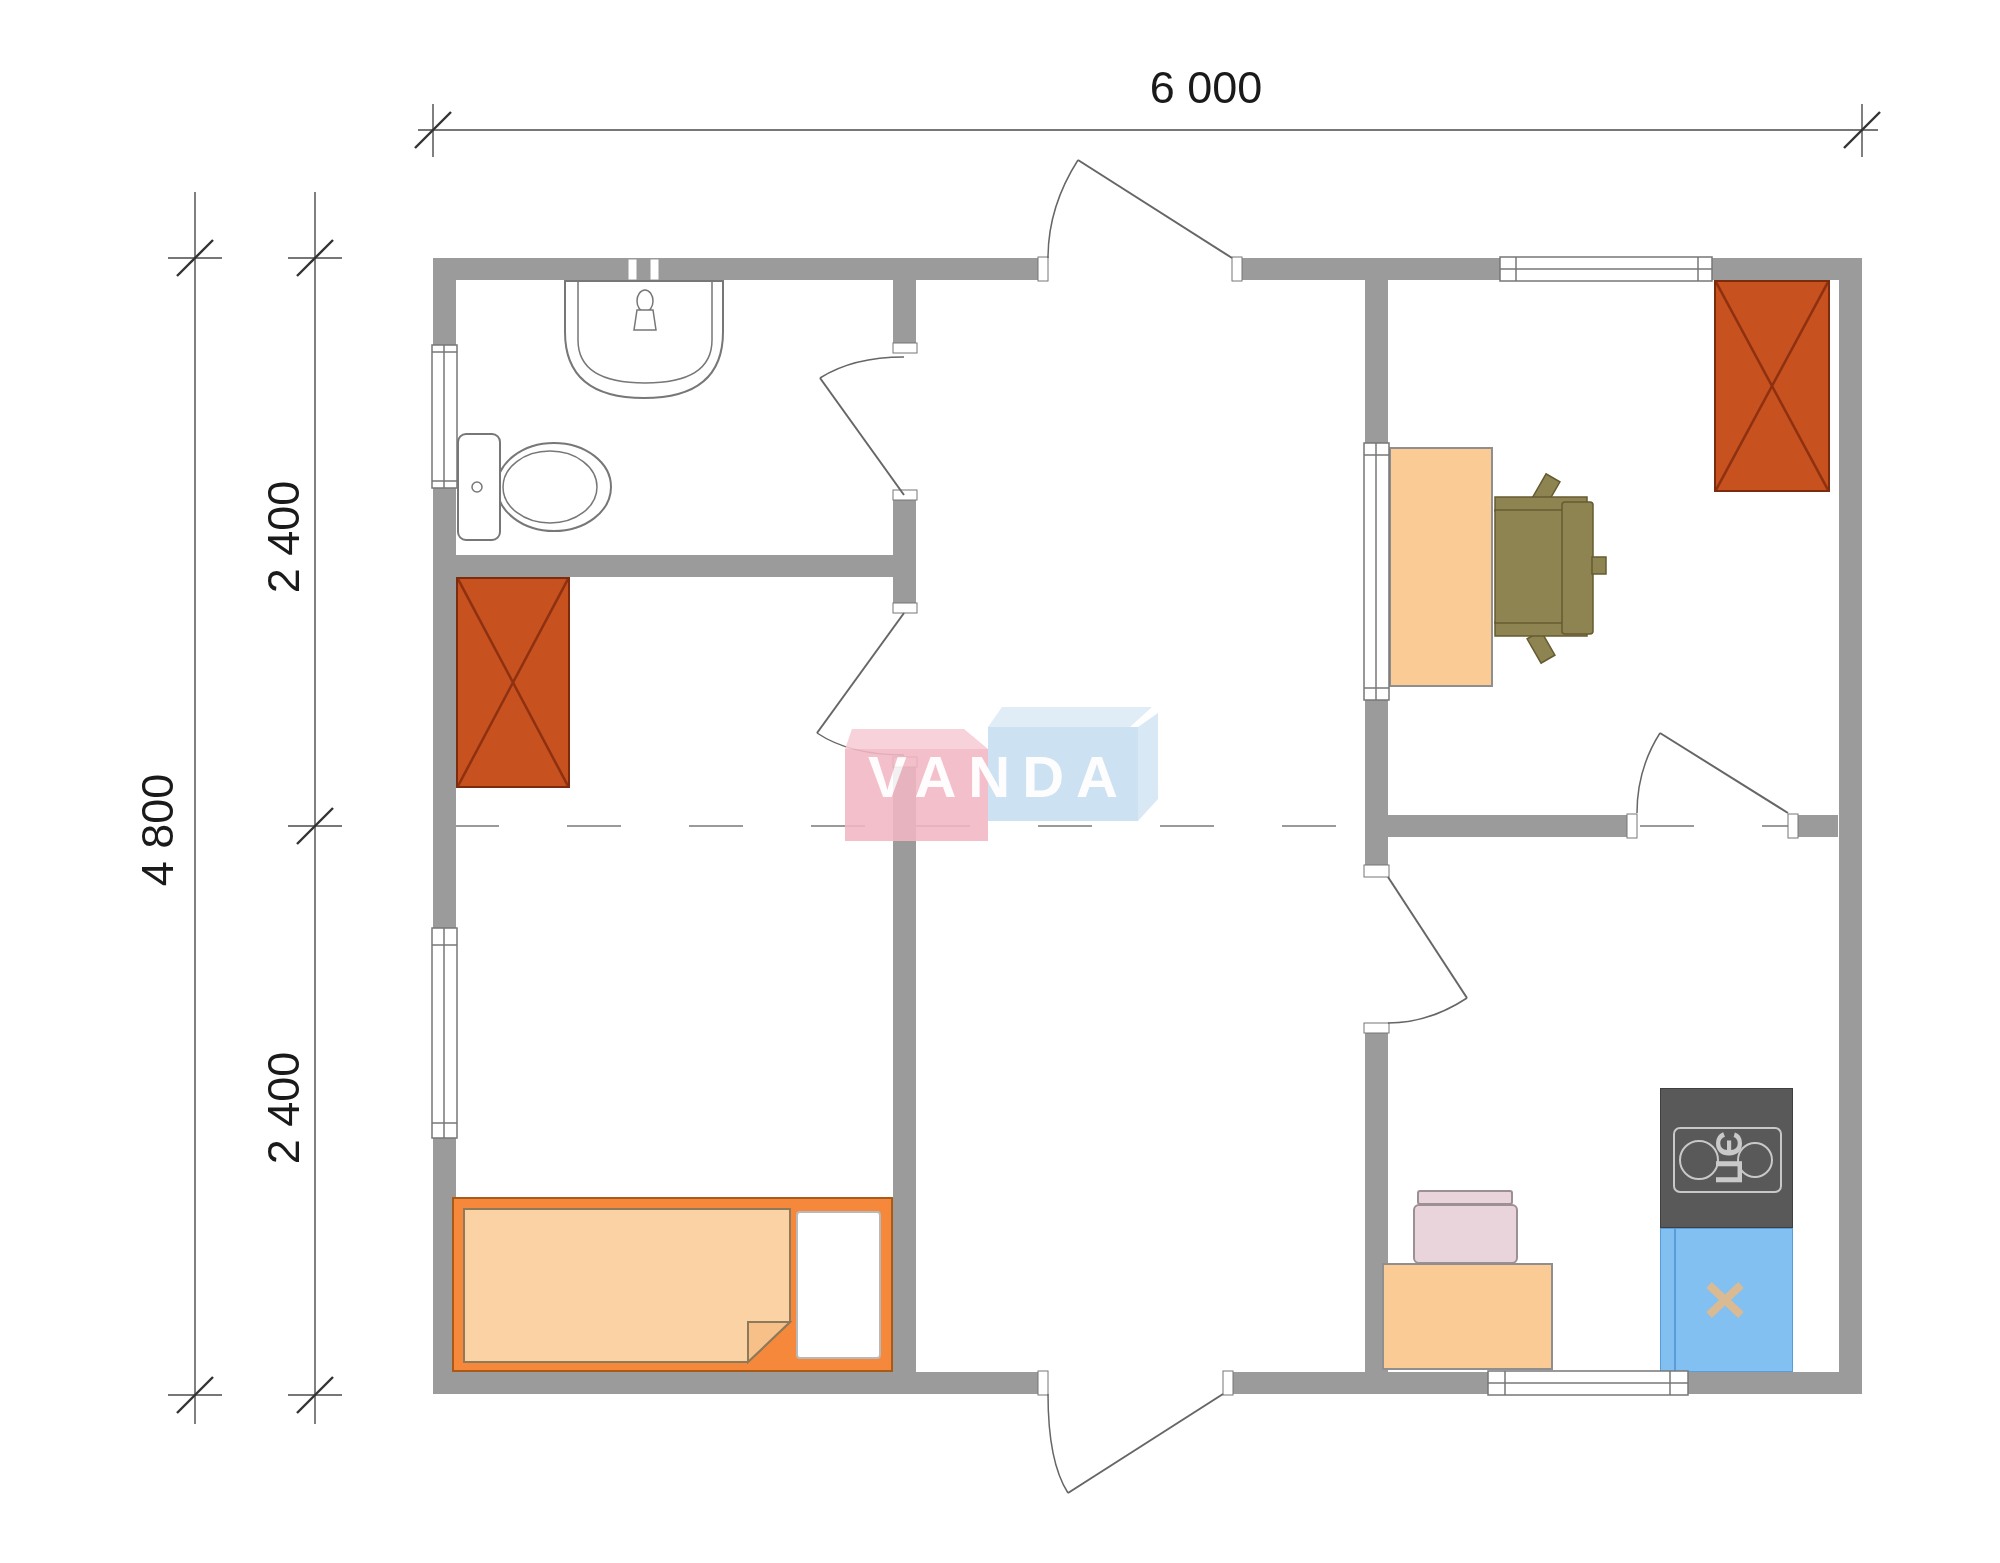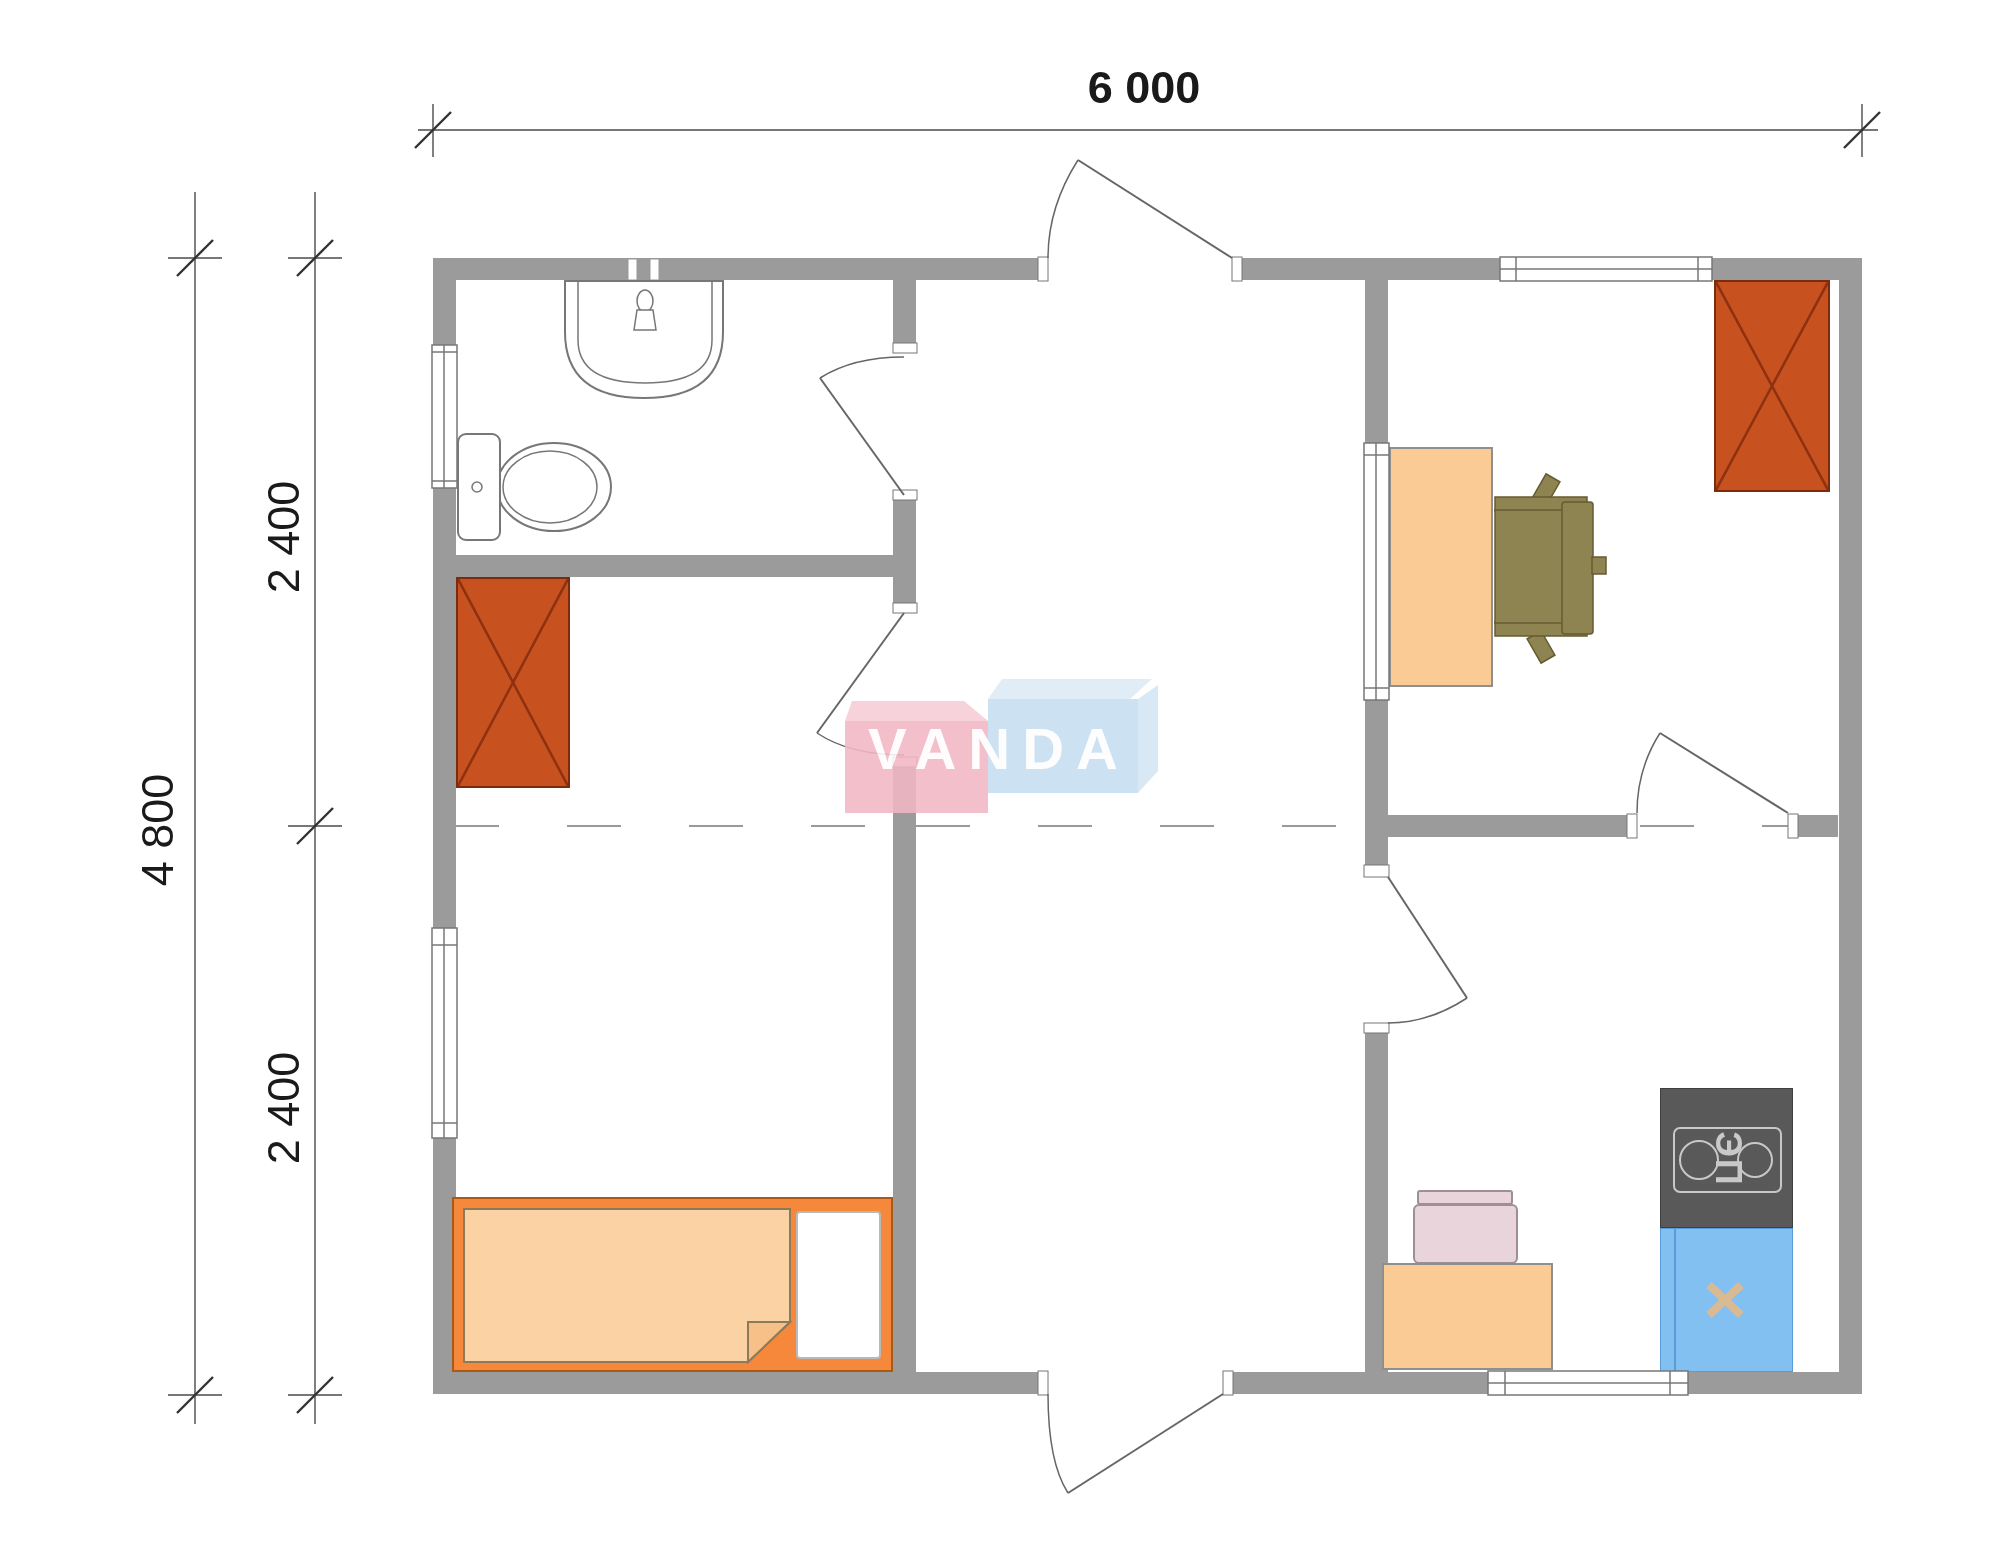--- a/index.html
+++ b/index.html
@@ -8,21 +8,21 @@
   .wall{position:absolute;background:#9b9b9b;}
   .dim-text{position:absolute;color:#1a1a1a;font-size:45px;white-space:nowrap;transform:translate(-50%,-50%);}
   .dim-text.vert{transform:translate(-50%,-50%) rotate(-90deg);}
   .furn{position:absolute;box-sizing:border-box;}
   .wardrobe{background:#c7511f;border:2px solid #7c2c0c;}
   .peach{background:#fbcb96;border:2px solid #8f8f8f;}
   .pinkchair{background:#e9d4dc;border:2px solid #9c8f96;}
   .stove{background:#595959;border:1px solid #3f3f3f;}
   .sinkunit{background:#82c0f2;border:1px solid #5a9cd8;}
   .bed{background:#f5883b;border:2px solid #a95a17;}
-  .vanda{position:absolute;left:838px;top:671px;width:322px;height:146px;opacity:.88;}
+  .vanda{position:absolute;left:838px;top:699px;width:322px;height:146px;opacity:.88;}
   .vanda .box{position:absolute;}
   .vanda .text{position:absolute;left:0;top:44px;width:322px;text-align:center;
     font-size:58px;font-weight:bold;color:#ffffff;letter-spacing:12px;opacity:.97;}
   .stove-label{position:absolute;left:0;top:28px;width:133px;height:84px;display:flex;
     align-items:center;justify-content:center;transform:rotate(90deg);
     color:#c9c9c9;font-size:36px;font-weight:bold;letter-spacing:2px;}
 </style>
 </head>
 <body>
 
@@ -229,18 +229,18 @@
 
   <div class="vanda">
     <div class="box" style="left:7px;top:30px;width:143px;height:20px;background:#f6ccd6;clip-path:polygon(7px 0,119px 0,143px 20px,0 20px);"></div>
     <div class="box" style="left:7px;top:50px;width:143px;height:92px;background:#f2b7c3;"></div>
     <div class="box" style="left:150px;top:8px;width:164px;height:20px;background:#dcebf7;clip-path:polygon(14px 0,164px 0,142px 20px,0 20px);"></div>
     <div class="box" style="left:150px;top:28px;width:150px;height:94px;background:#c6ddf0;"></div>
     <div class="box" style="left:300px;top:14px;width:20px;height:108px;background:#d3e6f4;clip-path:polygon(0 14px,20px 0,20px 86px,0 108px);"></div>
     <div class="text">VANDA</div>
   </div>
 
-  <div class="dim-text" style="left:1144px;top:88px;font-weight:bold;">6 000</div>
+  <div class="dim-text" style="left:1206px;top:88px;">6 000</div>
   <div class="dim-text vert" style="left:158px;top:830px;">4 800</div>
   <div class="dim-text vert" style="left:284px;top:537px;">2 400</div>
   <div class="dim-text vert" style="left:284px;top:1108px;">2 400</div>
 
 </div>
 
 </body></html>

